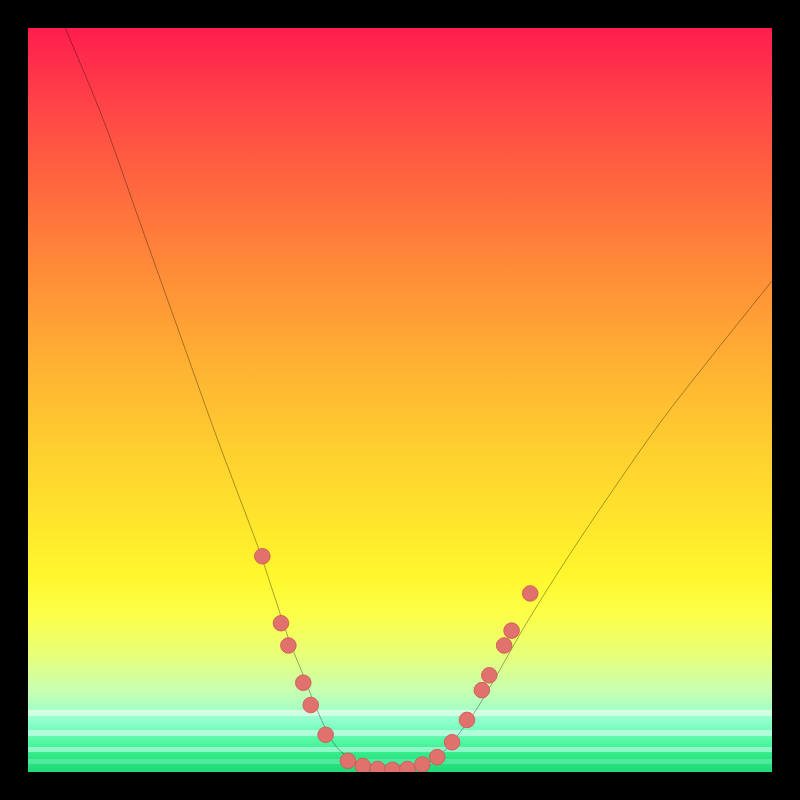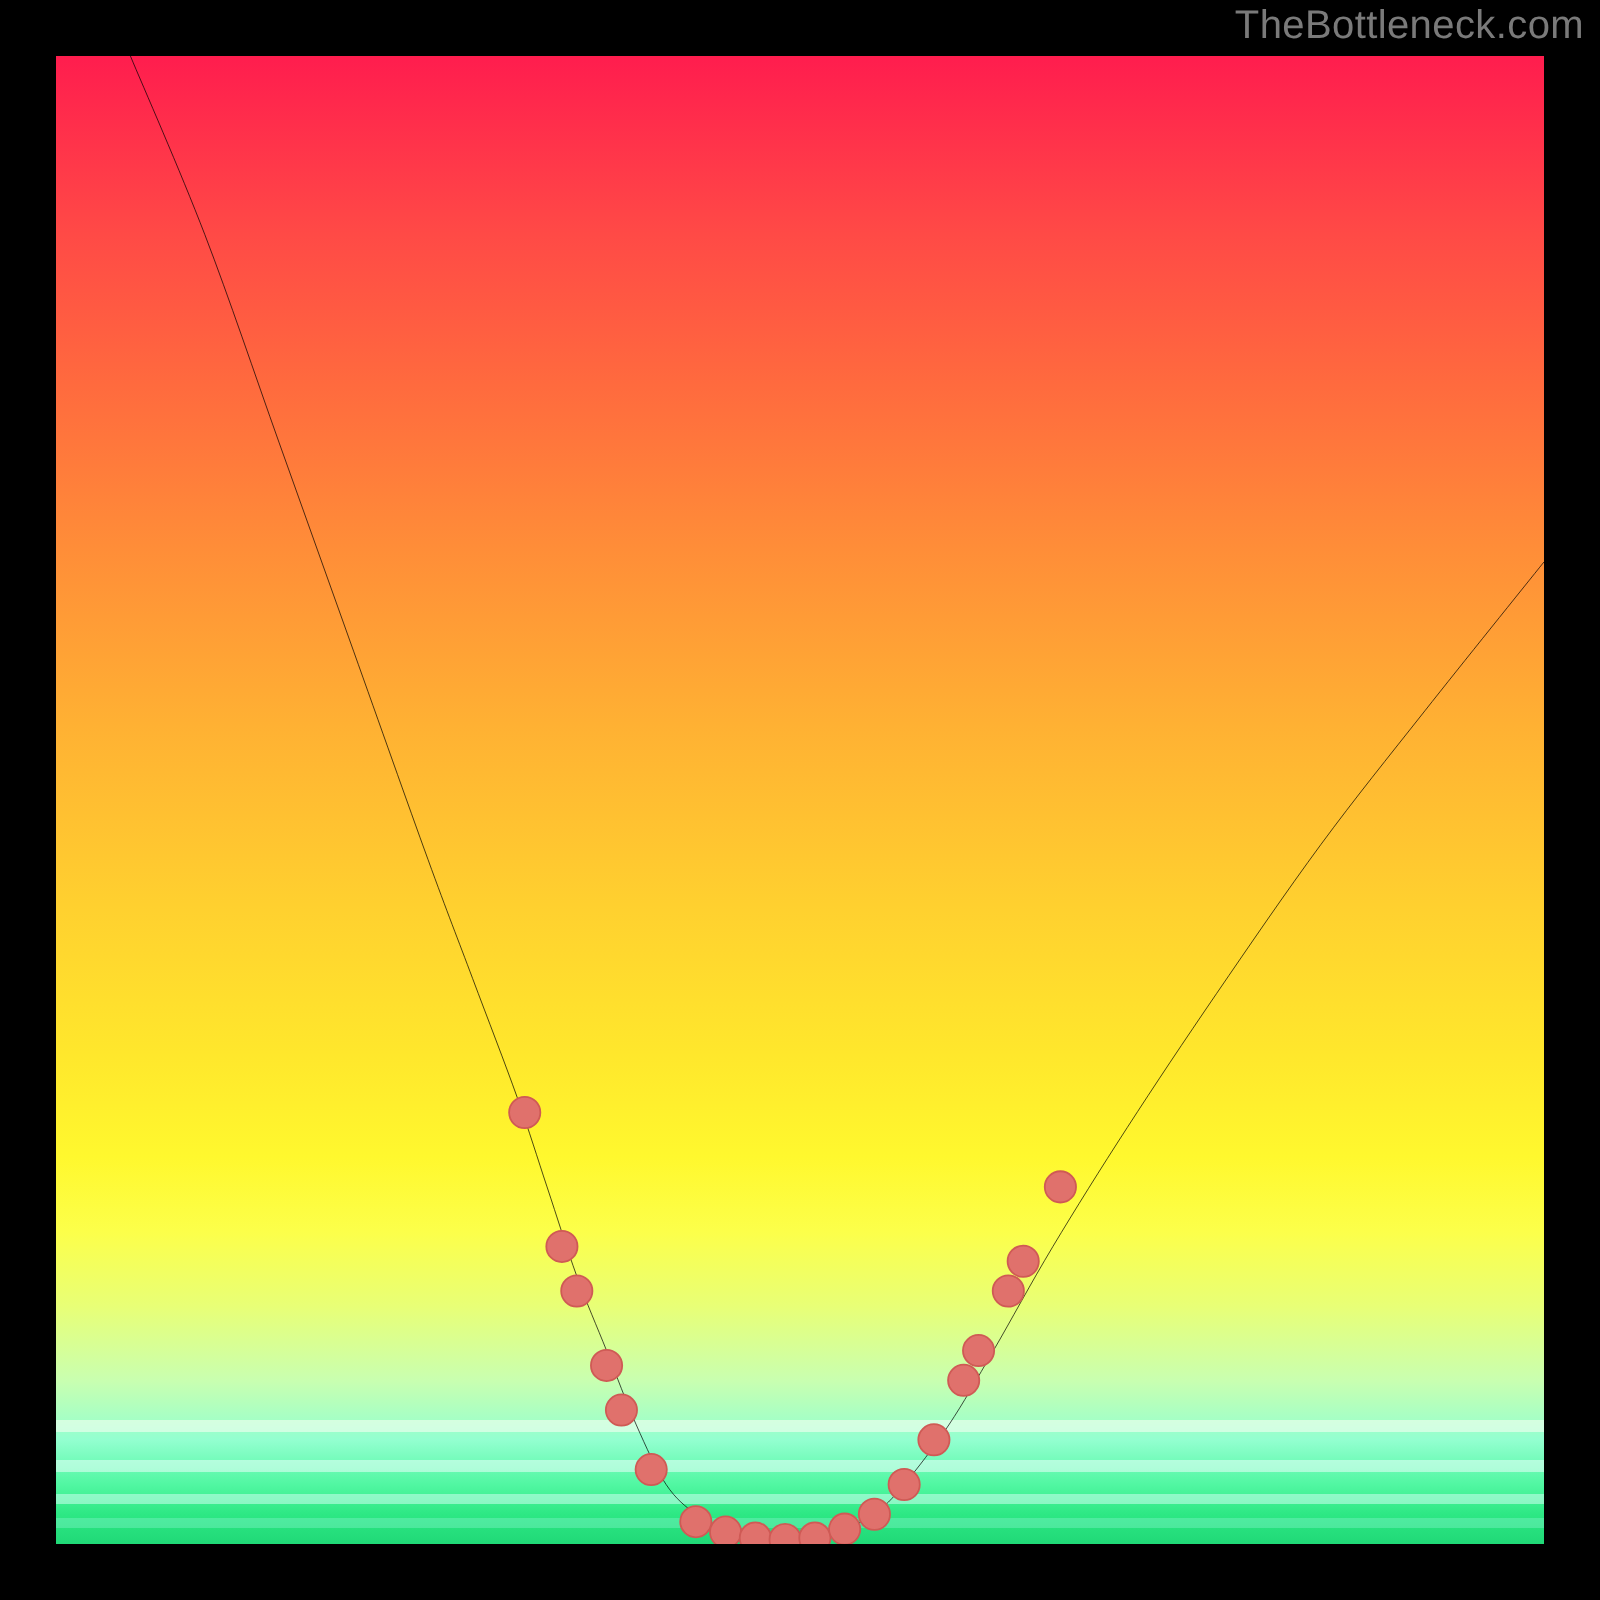--- a/index.html
+++ b/index.html
@@ -91,14 +91,13 @@
           <circle cx="56.99999999999999" cy="96" r="1.05" fill="#e0716c" stroke="#cf5a55" stroke-width="0.12"></circle>
           <circle cx="59" cy="93" r="1.05" fill="#e0716c" stroke="#cf5a55" stroke-width="0.12"></circle>
           <circle cx="61" cy="89" r="1.05" fill="#e0716c" stroke="#cf5a55" stroke-width="0.12"></circle>
           <circle cx="62" cy="87" r="1.05" fill="#e0716c" stroke="#cf5a55" stroke-width="0.12"></circle>
           <circle cx="64" cy="83" r="1.05" fill="#e0716c" stroke="#cf5a55" stroke-width="0.12"></circle>
           <circle cx="65" cy="81" r="1.05" fill="#e0716c" stroke="#cf5a55" stroke-width="0.12"></circle>
           <circle cx="67.5" cy="76" r="1.05" fill="#e0716c" stroke="#cf5a55" stroke-width="0.12"></circle>
         </g>
     </svg>
   </div>
-  <div class="watermark">TheBottleneck.com</div>
 </div>
 
 </body></html>

